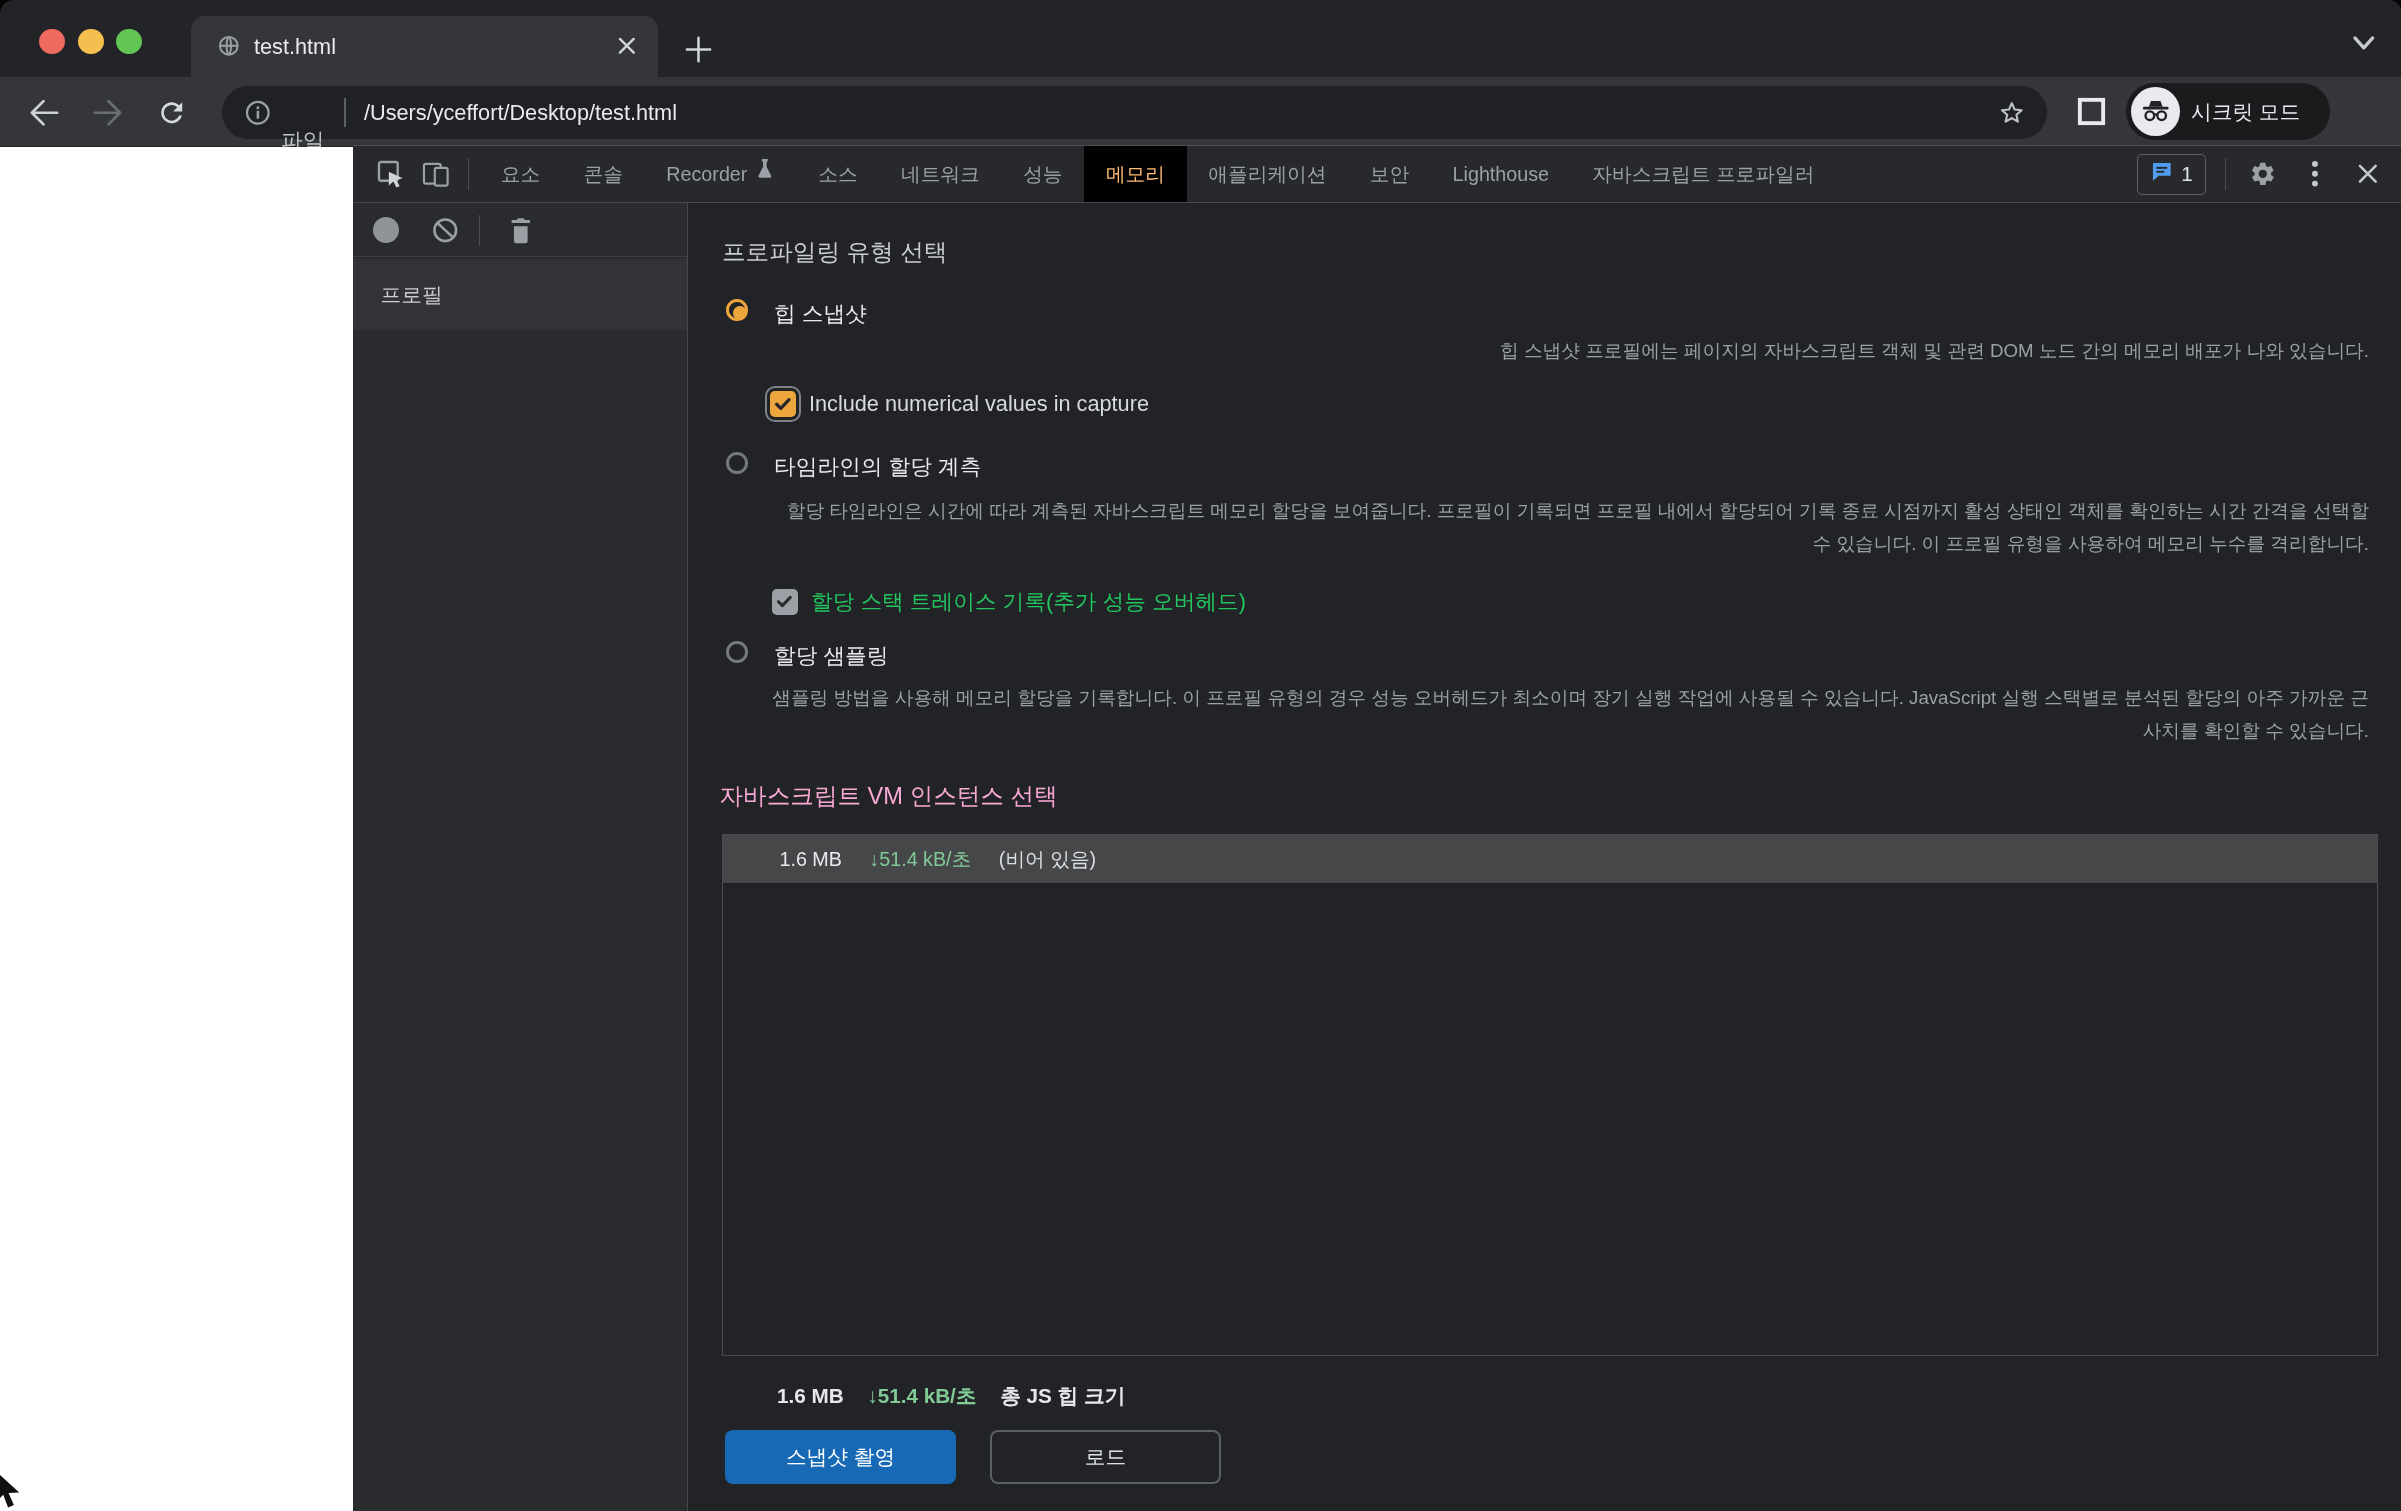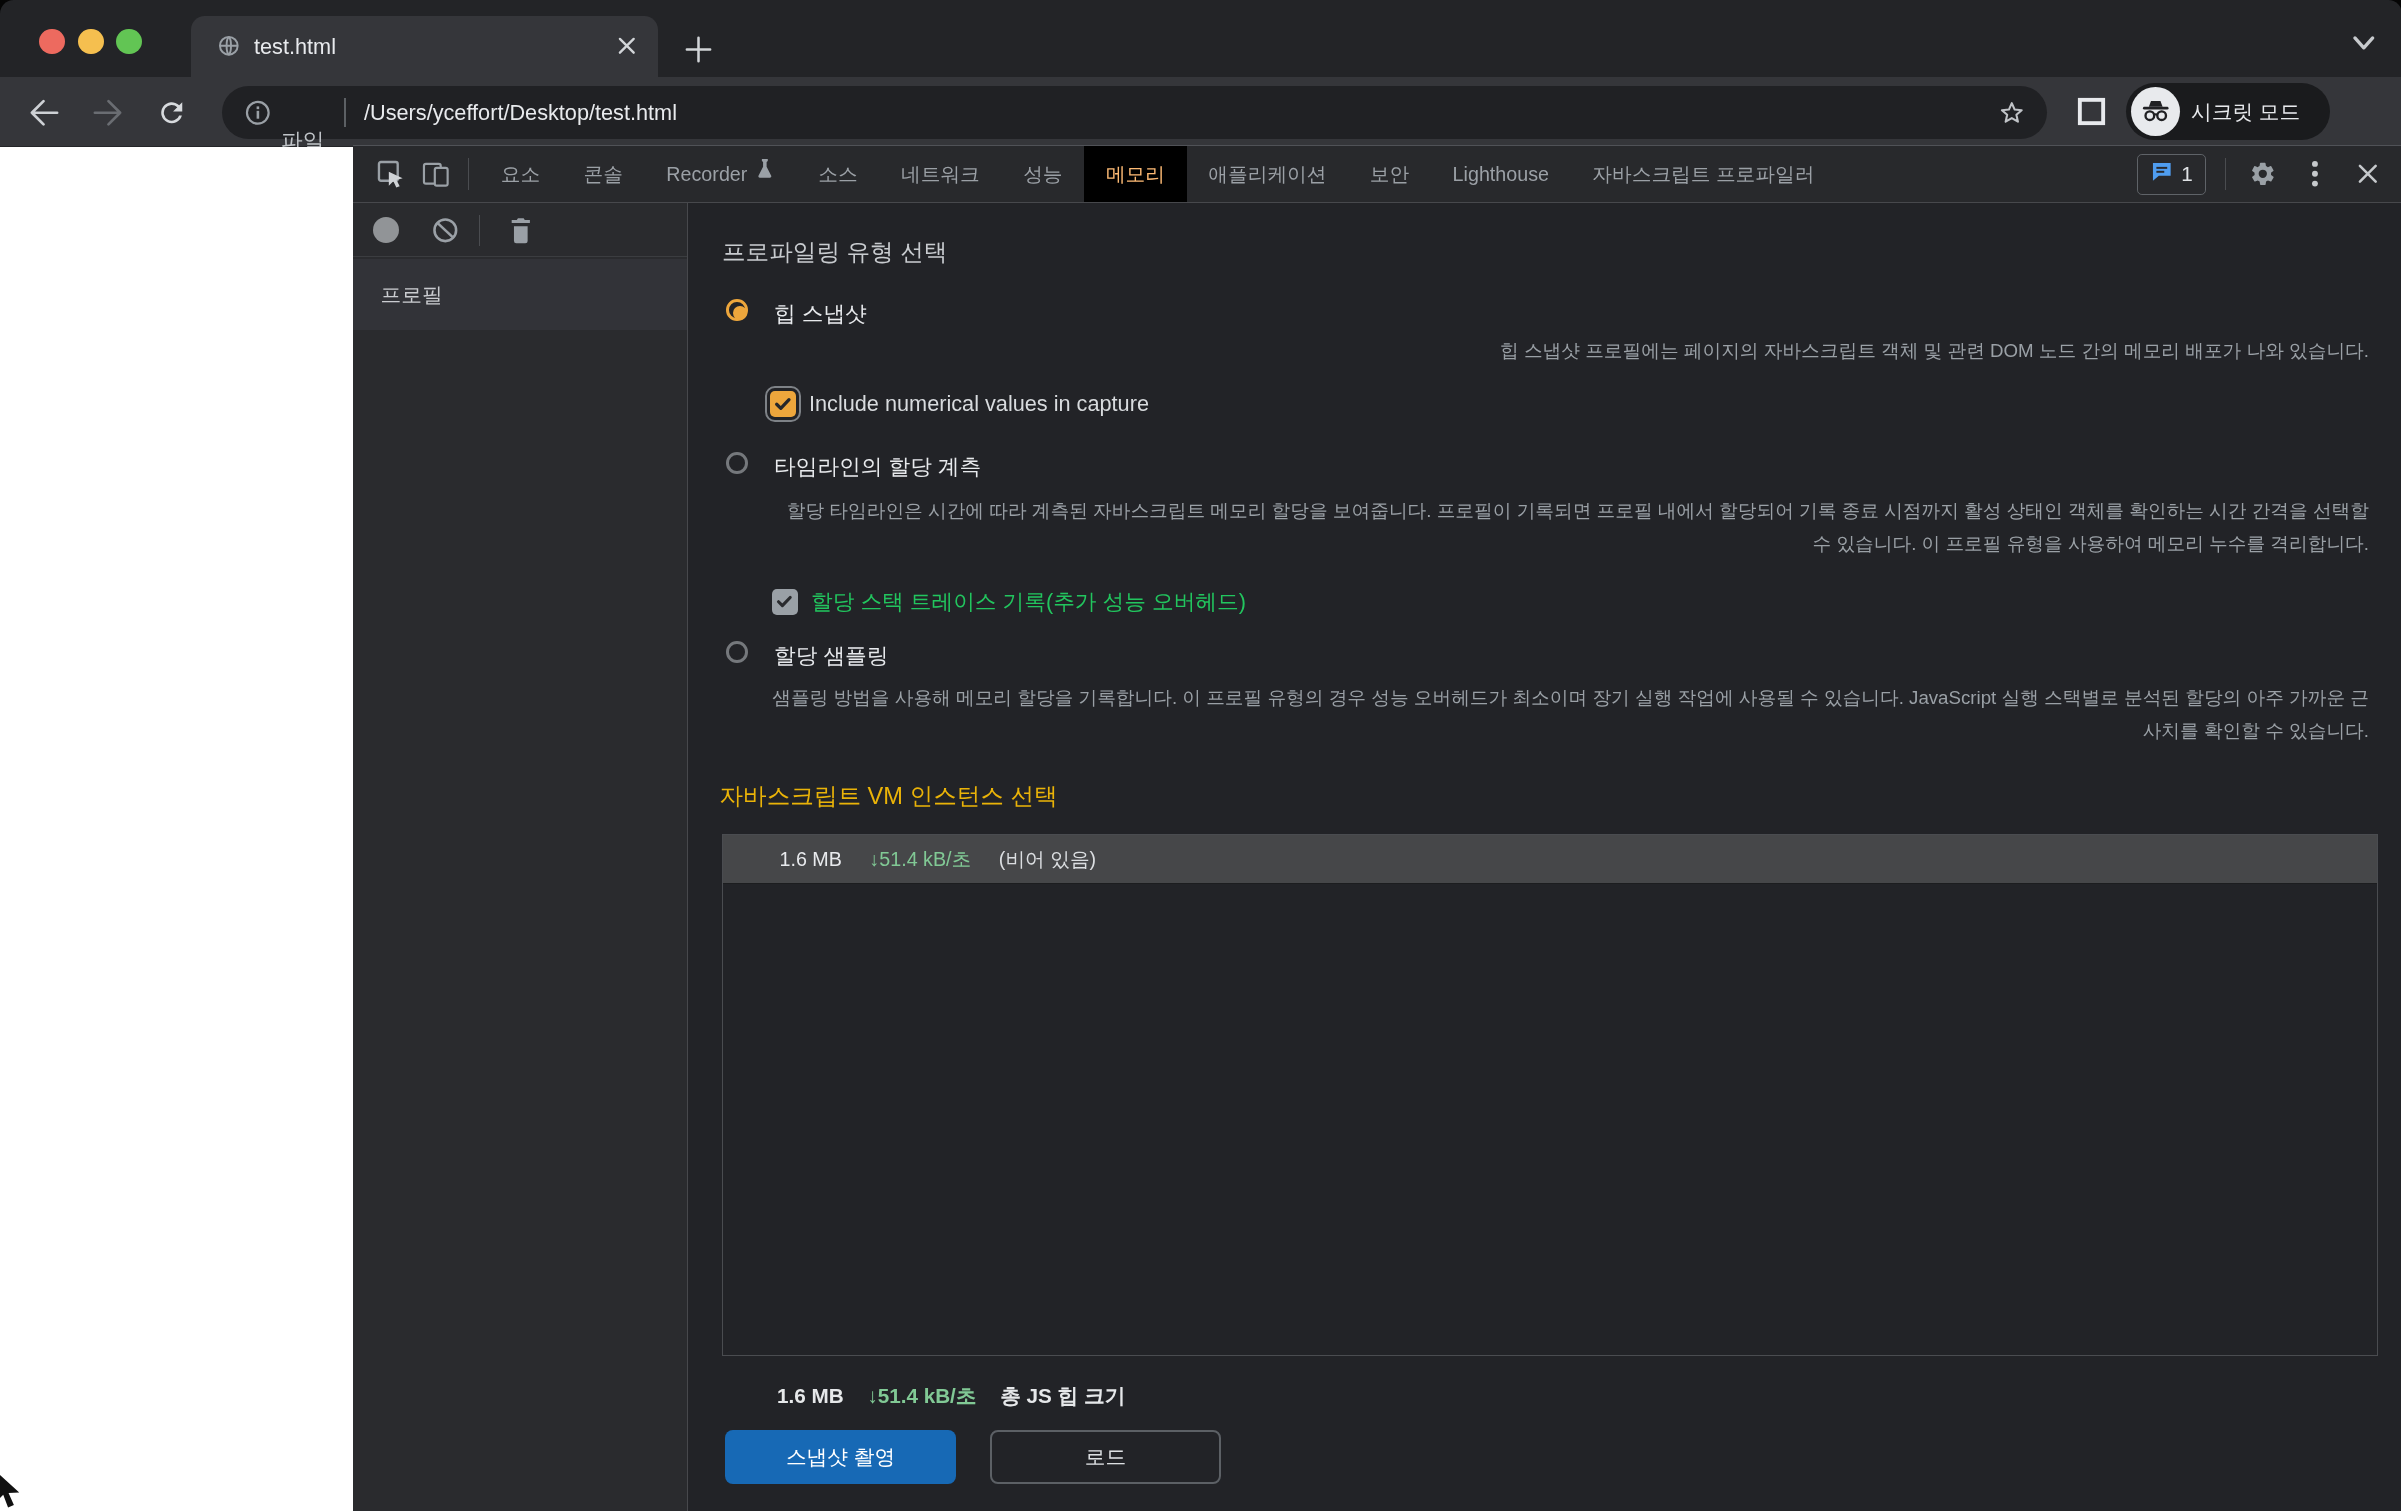--- a/index.html
+++ b/index.html
@@ -60,21 +60,21 @@
   .radio{position:absolute;width:21.7px;height:21.7px;border-radius:50%;border:3px solid #75787c;}
   .radio.sel{border-color:#eda63c;}
   .radio.sel::after{content:"";position:absolute;left:3.9px;top:3.9px;width:13.8px;height:13.8px;border-radius:50%;background:#eda63c;}
   .opt-label{position:absolute;font-size:21.7px;color:#e8eaed;line-height:27.6px;}
   .desc{position:absolute;left:74px;width:1606px;font-size:18.7px;line-height:32.5px;color:#9aa0a6;}
   .cb{position:absolute;width:25.6px;height:25.6px;border-radius:4.9px;background:#eda63c;display:flex;align-items:center;justify-content:center;}
   .cb.focus{outline:2px solid #7e8287;outline-offset:3px;}
   .cb.dis{background:#9aa0a6;}
   .cb-label{position:absolute;font-size:21.7px;color:#d8dbde;line-height:27.6px;}
   .cb-label.dim{color:#22c55e;}
-  .h2{position:absolute;left:30.5px;top:577px;font-size:23.6px;color:#eab308;}
+  .h2{position:absolute;left:30.5px;top:577px;font-size:23.6px;color:#f9a8d4;}
   .vm-table{position:absolute;left:32.5px;top:631px;width:1656px;height:522px;border:1px solid #4a4c50;}
   .vm-row{position:absolute;left:0;top:0;width:100%;height:49px;background:#464749;border-bottom:1px solid #1c1d1f;
           display:flex;align-items:center;padding-left:57px;gap:27.6px;font-size:19.7px;}
   .vm-size{color:#e8eaed;}
   .vm-rate{color:#81c995;}
   .vm-rate .arr{font-weight:bold;}
   .vm-state{color:#dbdee1;}
   .total-row{position:absolute;left:88px;top:1179px;display:flex;align-items:center;gap:23.6px;font-size:20.7px;font-weight:bold;}
   .total-size,.total-label{color:#e6e8ea;}
   .total-rate{color:#81c995;}

